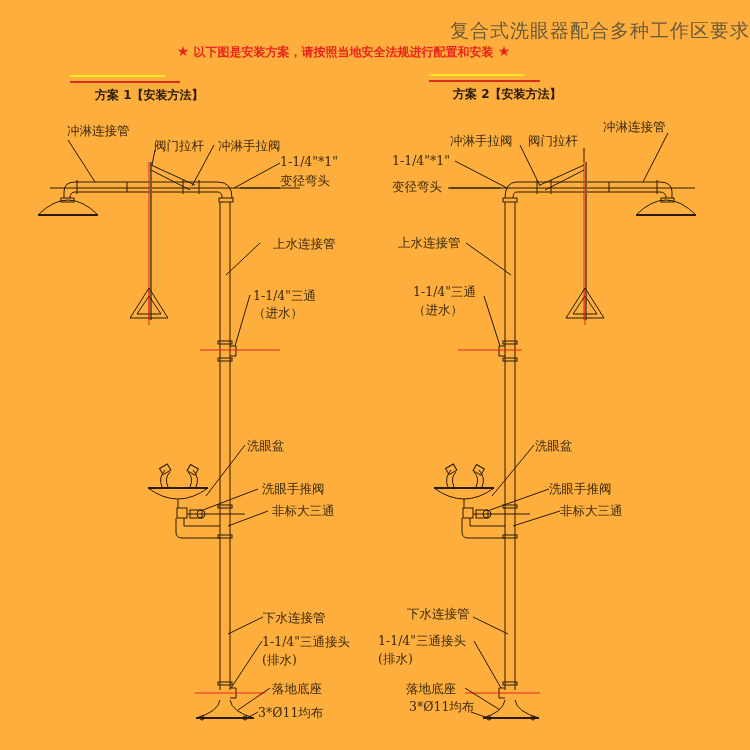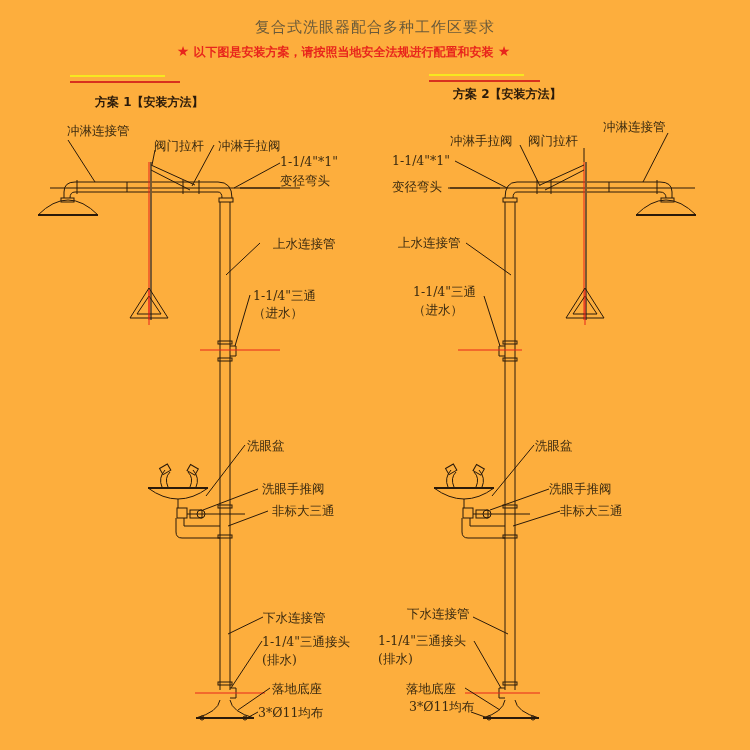--- a/index.html
+++ b/index.html
@@ -1,17 +1,17 @@
 <!DOCTYPE html>
 <html><head>
 <meta charset="utf-8">
 <style>
   html,body{margin:0;padding:0;}
   body{width:750px;height:750px;background:#fdae3d;position:relative;overflow:hidden;font-family:"DejaVu Sans","Liberation Sans",sans-serif;}
-  .title{position:absolute;top:18px;left:0;width:750px;text-align:center;font-size:15px;color:#6a5a3a;letter-spacing:1px;}
+  .title{position:absolute;top:18px;left:0;width:750px;text-align:right;font-size:19px;color:#6a5a3a;letter-spacing:1px;}
   .subtitle{position:absolute;top:43px;left:0;width:687px;text-align:center;font-size:12px;color:#e8251c;font-weight:bold;}
   .subtitle .star{font-size:14px;}
   .plan-title{position:absolute;font-size:12px;font-weight:bold;color:#2a1a0a;}
   .lbl{position:absolute;font-family:"DejaVu Serif","Liberation Serif",serif;font-size:12.5px;color:#3a2a10;white-space:nowrap;line-height:14px;}
   svg{position:absolute;left:0;top:0;}
 </style>
 </head>
 <body>
 
 <div class="title">复合式洗眼器配合多种工作区要求</div>
@@ -183,21 +183,21 @@
     <line x1="534" y1="445" x2="492" y2="496"></line>
     <line x1="549" y1="489" x2="490" y2="510"></line>
     <line x1="560" y1="511" x2="513" y2="526"></line>
     <line x1="473" y1="617" x2="508" y2="634"></line>
     <line x1="474" y1="641" x2="501" y2="688"></line>
     <line x1="465" y1="688" x2="500" y2="710"></line>
     <line x1="471" y1="712" x2="488" y2="718"></line>
   </g>
 </svg>
 
-<div class="plan-title" style="left:95px;top:87px;margin-top:7px;">方案 1【安装方法】</div>
+<div class="plan-title" style="left:95px;top:87px;">方案 1【安装方法】</div>
 <div class="plan-title" style="left:453px;top:86px;">方案 2【安装方法】</div>
 
 <div class="lbl" style="left:67px;top:124px;">冲淋连接管</div>
 <div class="lbl" style="left:154px;top:139px;">阀门拉杆</div>
 <div class="lbl" style="left:218px;top:139px;">冲淋手拉阀</div>
 <div class="lbl" style="left:280px;top:155px;">1-1/4"*1"</div>
 <div class="lbl" style="left:280px;top:174px;">变径弯头</div>
 <div class="lbl" style="left:273px;top:237px;">上水连接管</div>
 <div class="lbl" style="left:253px;top:289px;">1-1/4"三通</div>
 <div class="lbl" style="left:253px;top:306px;">（进水）</div>

